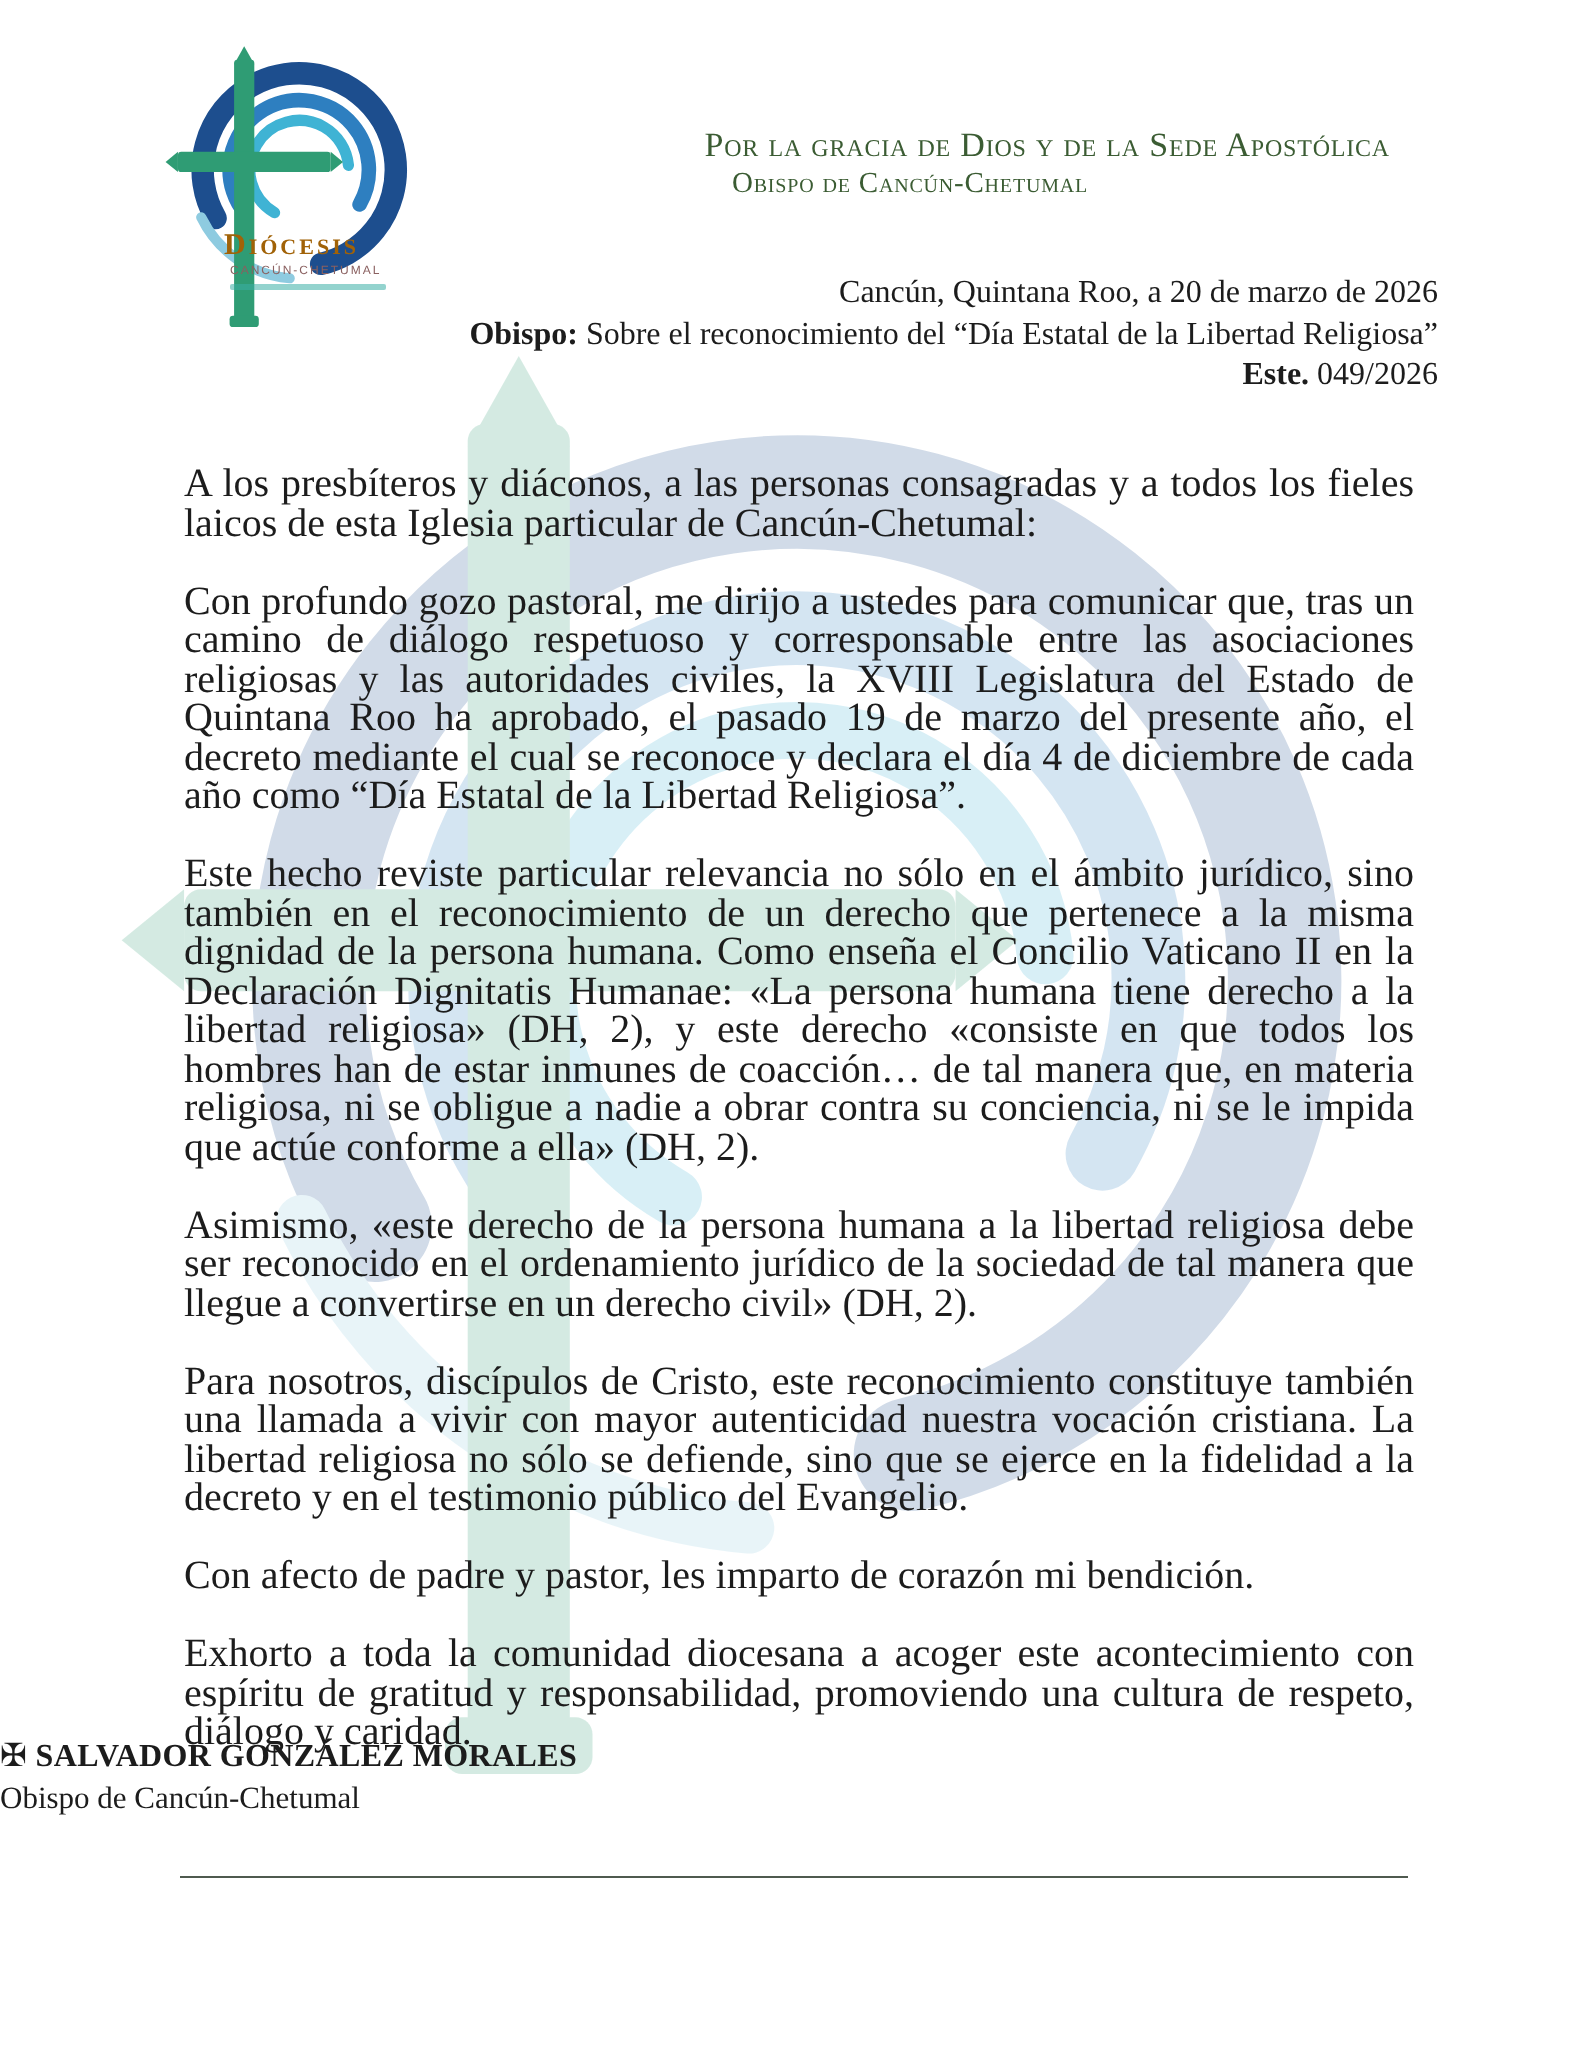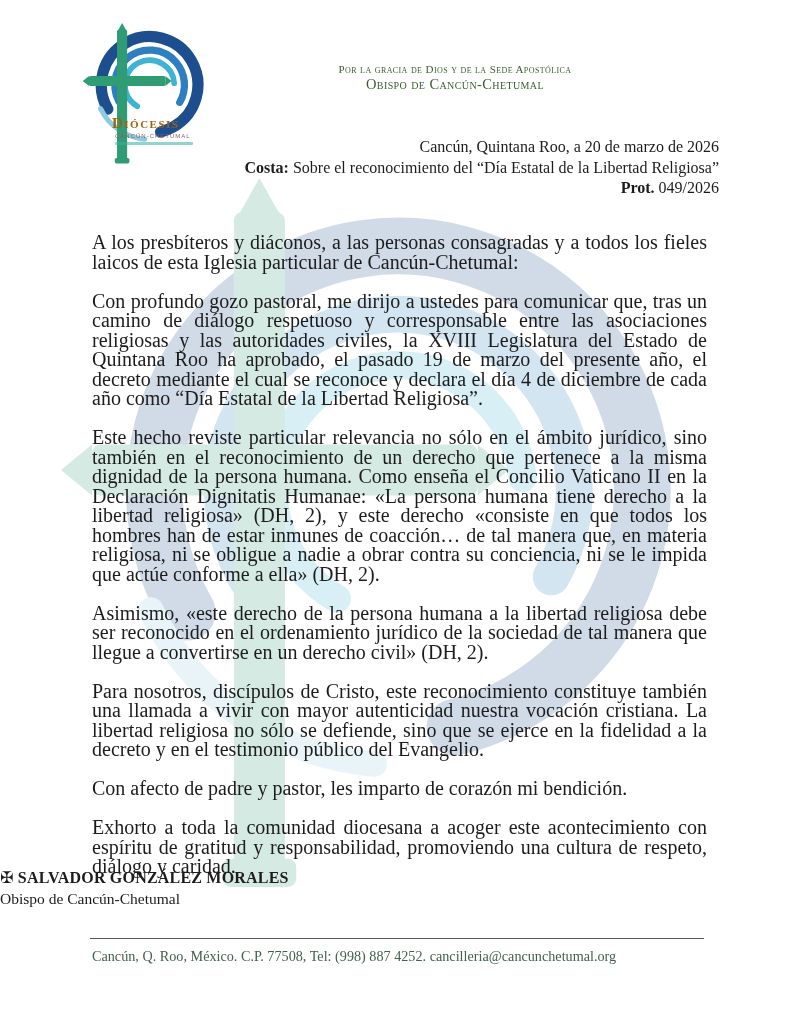--- a/index.html
+++ b/index.html
@@ -33,21 +33,21 @@
   }
   .logo-microbar{
     position:absolute;left:33px;top:120px;width:78px;height:3px;
     background:#3aaea6;opacity:.55;border-radius:1px;
   }
   .header-text{
     position:absolute;left:215px;top:60px;width:480px;
     text-align:center;color:#3b5c33;
   }
   .header-name{font-size:19px;font-weight:bold;letter-spacing:.3px;}
-  .header-line2{font-size:11px;font-variant:small-caps;margin-top:3px;letter-spacing:.4px;}
+  .header-line2{font-size:17px;font-variant:small-caps;margin-top:3px;letter-spacing:.4px;text-align:right;}
   .header-line3{font-size:14.5px;font-variant:small-caps;margin-top:1px;letter-spacing:.4px;}
   
   .meta{
     position:absolute;top:137px;right:72px;left:104px;
     text-align:right;font-size:16px;line-height:20.5px;
   }
   .meta .b{font-weight:bold;}
   .meta .i{}
   
   .letter-body{
@@ -108,37 +108,36 @@
     <div class="logo-microbar"></div>
   </div>
 
   <div class="header-text">
     <div class="header-line2">Por la gracia de Dios y de la Sede Apostólica</div>
     <div class="header-line3">Obispo de Cancún-Chetumal</div>
   </div>
 
   <div class="meta">
     <div>Cancún, Quintana Roo, a 20 de marzo de 2026</div>
-    <div><span class="b">Costa:</span><span class="i"> Sobre el reconocimiento del “Día Estatal de la Libertad Religiosa”</span></div>
-    <div><span class="b">Prot.</span><span> 049/2026</span></div>
+    <div><span class="b">Obispo:</span><span class="i"> Sobre el reconocimiento del “Día Estatal de la Libertad Religiosa”</span></div>
+    <div><span class="b">Este.</span><span> 049/2026</span></div>
   </div>
 
   <div class="letter-body">
     <p>A los presbíteros y diáconos, a las personas consagradas y a todos los fieles laicos de esta Iglesia particular de Cancún-Chetumal:</p>
     <p>Con profundo gozo pastoral, me dirijo a ustedes para comunicar que, tras un camino de diálogo respetuoso y corresponsable entre las asociaciones religiosas y las autoridades civiles, la XVIII Legislatura del Estado de Quintana Roo ha aprobado, el pasado 19 de marzo del presente año, el decreto mediante el cual se reconoce y declara el día 4 de diciembre de cada año como “Día Estatal de la Libertad Religiosa”.</p>
     <p>Este hecho reviste particular relevancia no sólo en el ámbito jurídico, sino también en el reconocimiento de un derecho que pertenece a la misma dignidad de la persona humana. Como enseña el Concilio Vaticano II en la Declaración Dignitatis Humanae: «La persona humana tiene derecho a la libertad religiosa» (DH, 2), y este derecho «consiste en que todos los hombres han de estar inmunes de coacción… de tal manera que, en materia religiosa, ni se obligue a nadie a obrar contra su conciencia, ni se le impida que actúe conforme a ella» (DH, 2).</p>
     <p>Asimismo, «este derecho de la persona humana a la libertad religiosa debe ser reconocido en el ordenamiento jurídico de la sociedad de tal manera que llegue a convertirse en un derecho civil» (DH, 2).</p>
     <p>Para nosotros, discípulos de Cristo, este reconocimiento constituye también una llamada a vivir con mayor autenticidad nuestra vocación cristiana. La libertad religiosa no sólo se defiende, sino que se ejerce en la fidelidad a la decreto y en el testimonio público del Evangelio.</p>
     <p>Con afecto de padre y pastor, les imparto de corazón mi bendición.</p>
     <p>Exhorto a toda la comunidad diocesana a acoger este acontecimiento con espíritu de gratitud y responsabilidad, promoviendo una cultura de respeto, diálogo y caridad.</p>
   </div>
 
   <div class="signature">
     <div class="sig-name">✠ SALVADOR GONZÁLEZ MORALES</div>
     <div class="sig-title">Obispo de Cancún-Chetumal</div>
   </div>
 
   <div class="footer-rule"></div>
   <div class="footer-text">
-    <div>Cancún, Q. Roo, México. C.P. 77508, Tel: (998) 887 4252. cancilleria@cancunchetumal.org</div>
   </div>
 
 </div>
 
 </body></html>

